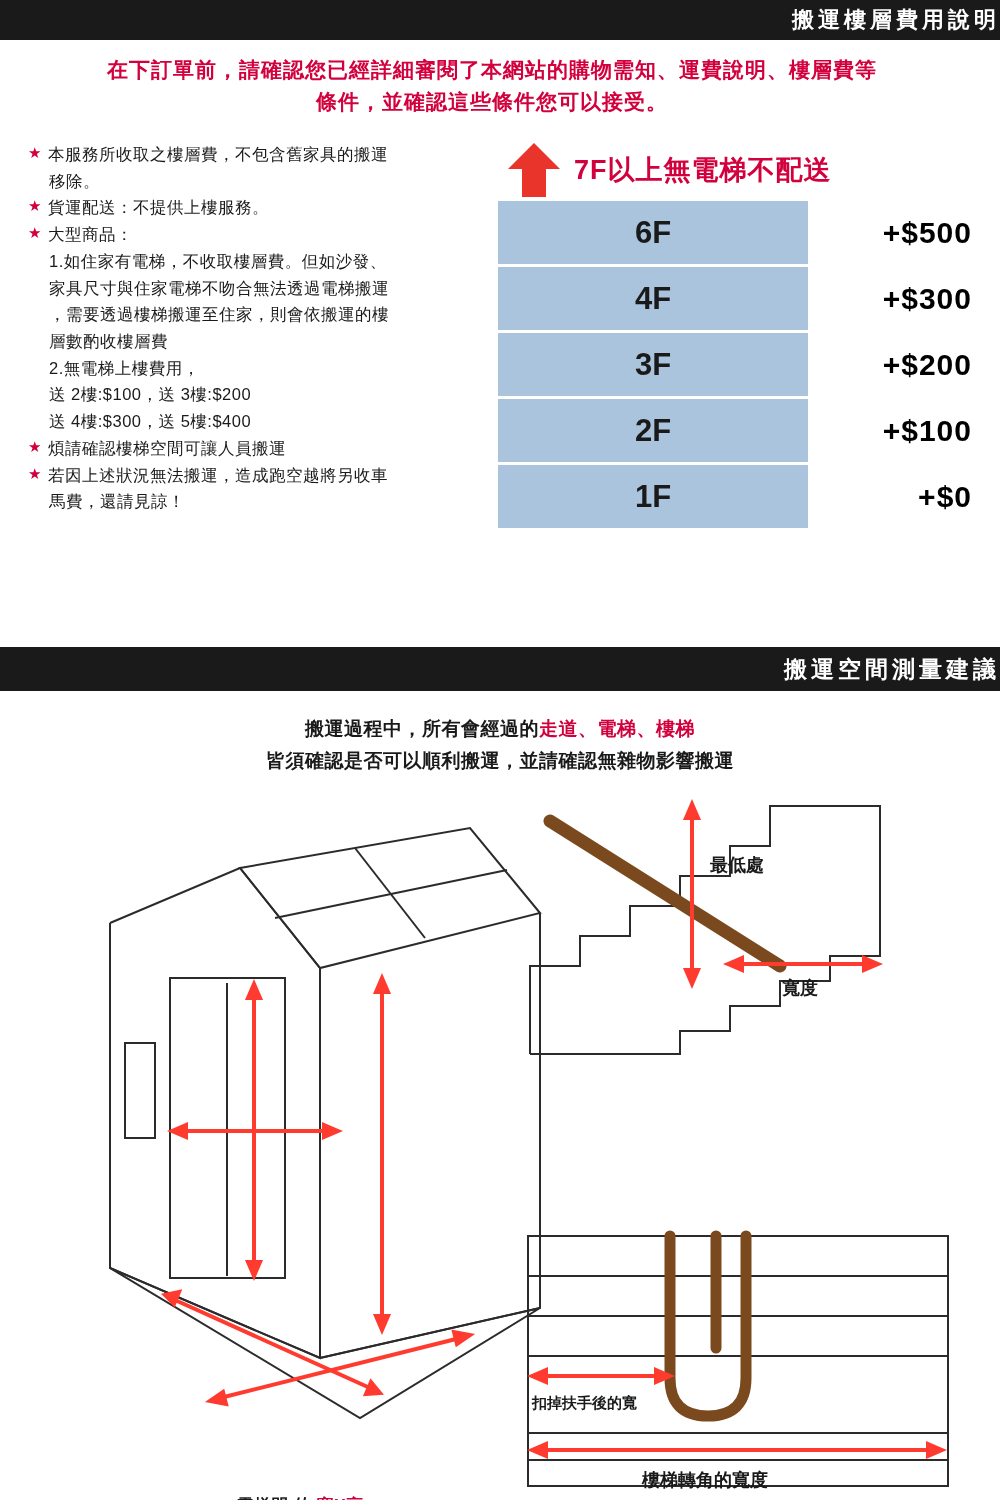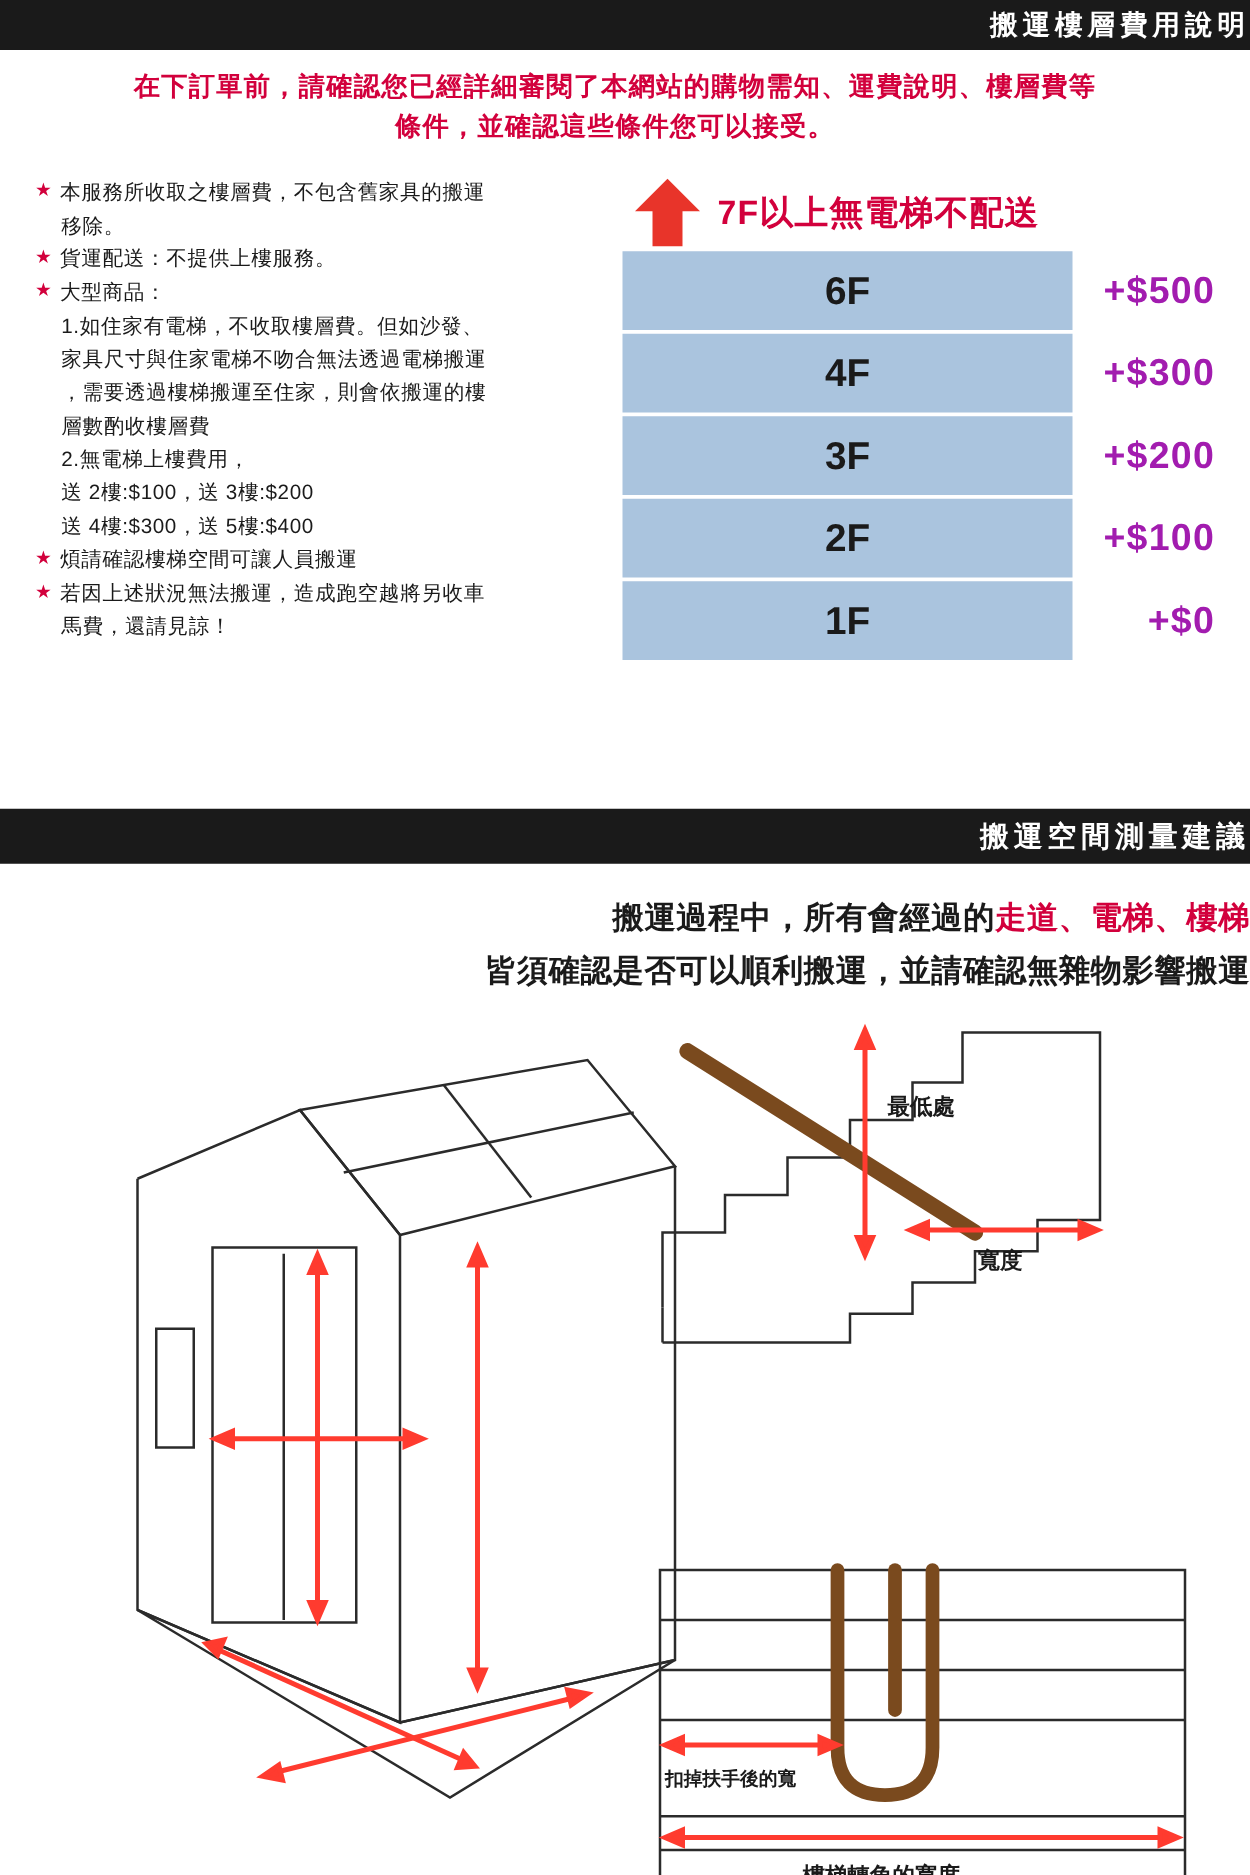--- a/index.html
+++ b/index.html
@@ -43,33 +43,33 @@
   
   #floors { position:absolute; right:22px; top:12px; width:480px; }
   #top-row { display:flex; align-items:center; height:62px; }
   #arrow-up { width:72px; display:flex; justify-content:center; }
   #no-deliver {
     color:#d2003c; font-weight:bold; font-size:27px; letter-spacing:1px;
     margin-left:4px; white-space:nowrap;
   }
   .floor-row { display:flex; align-items:center; margin-bottom:3px; }
   .floor-box {
-    width:360px; height:63px; background:#aac4de;
+    width:310px; height:63px; background:#aac4de;
     display:flex; align-items:center; justify-content:center;
     color:#1a1a1a; font-weight:bold; font-size:31px;
     font-family:"Liberation Sans",sans-serif;
   }
   .floor-price {
     flex:1; text-align:right; padding-right:6px;
-    font-weight:bold; font-size:30px; color:#a21caf; letter-spacing:1px;
+    font-weight:bold; font-size:30px; color:#000000; letter-spacing:1px;
   }
 
   
   #sec2-sub {
-    text-align:right; font-size:25px; font-weight:bold;
+    text-align:center; font-size:19px; font-weight:bold;
     line-height:1.7; padding:22px 0 10px 0; letter-spacing:0.5px;
   }
   .hl { color:#d2003c; }
 
   #diagrams { position:relative; height:780px; }
   #elev-caption {
     position:absolute; left:120px; top:705px; width:360px; text-align:center;
     font-size:17px; font-weight:bold; line-height:1.55; letter-spacing:0.5px;
   }
   .cap-red { color:#d2003c; }

